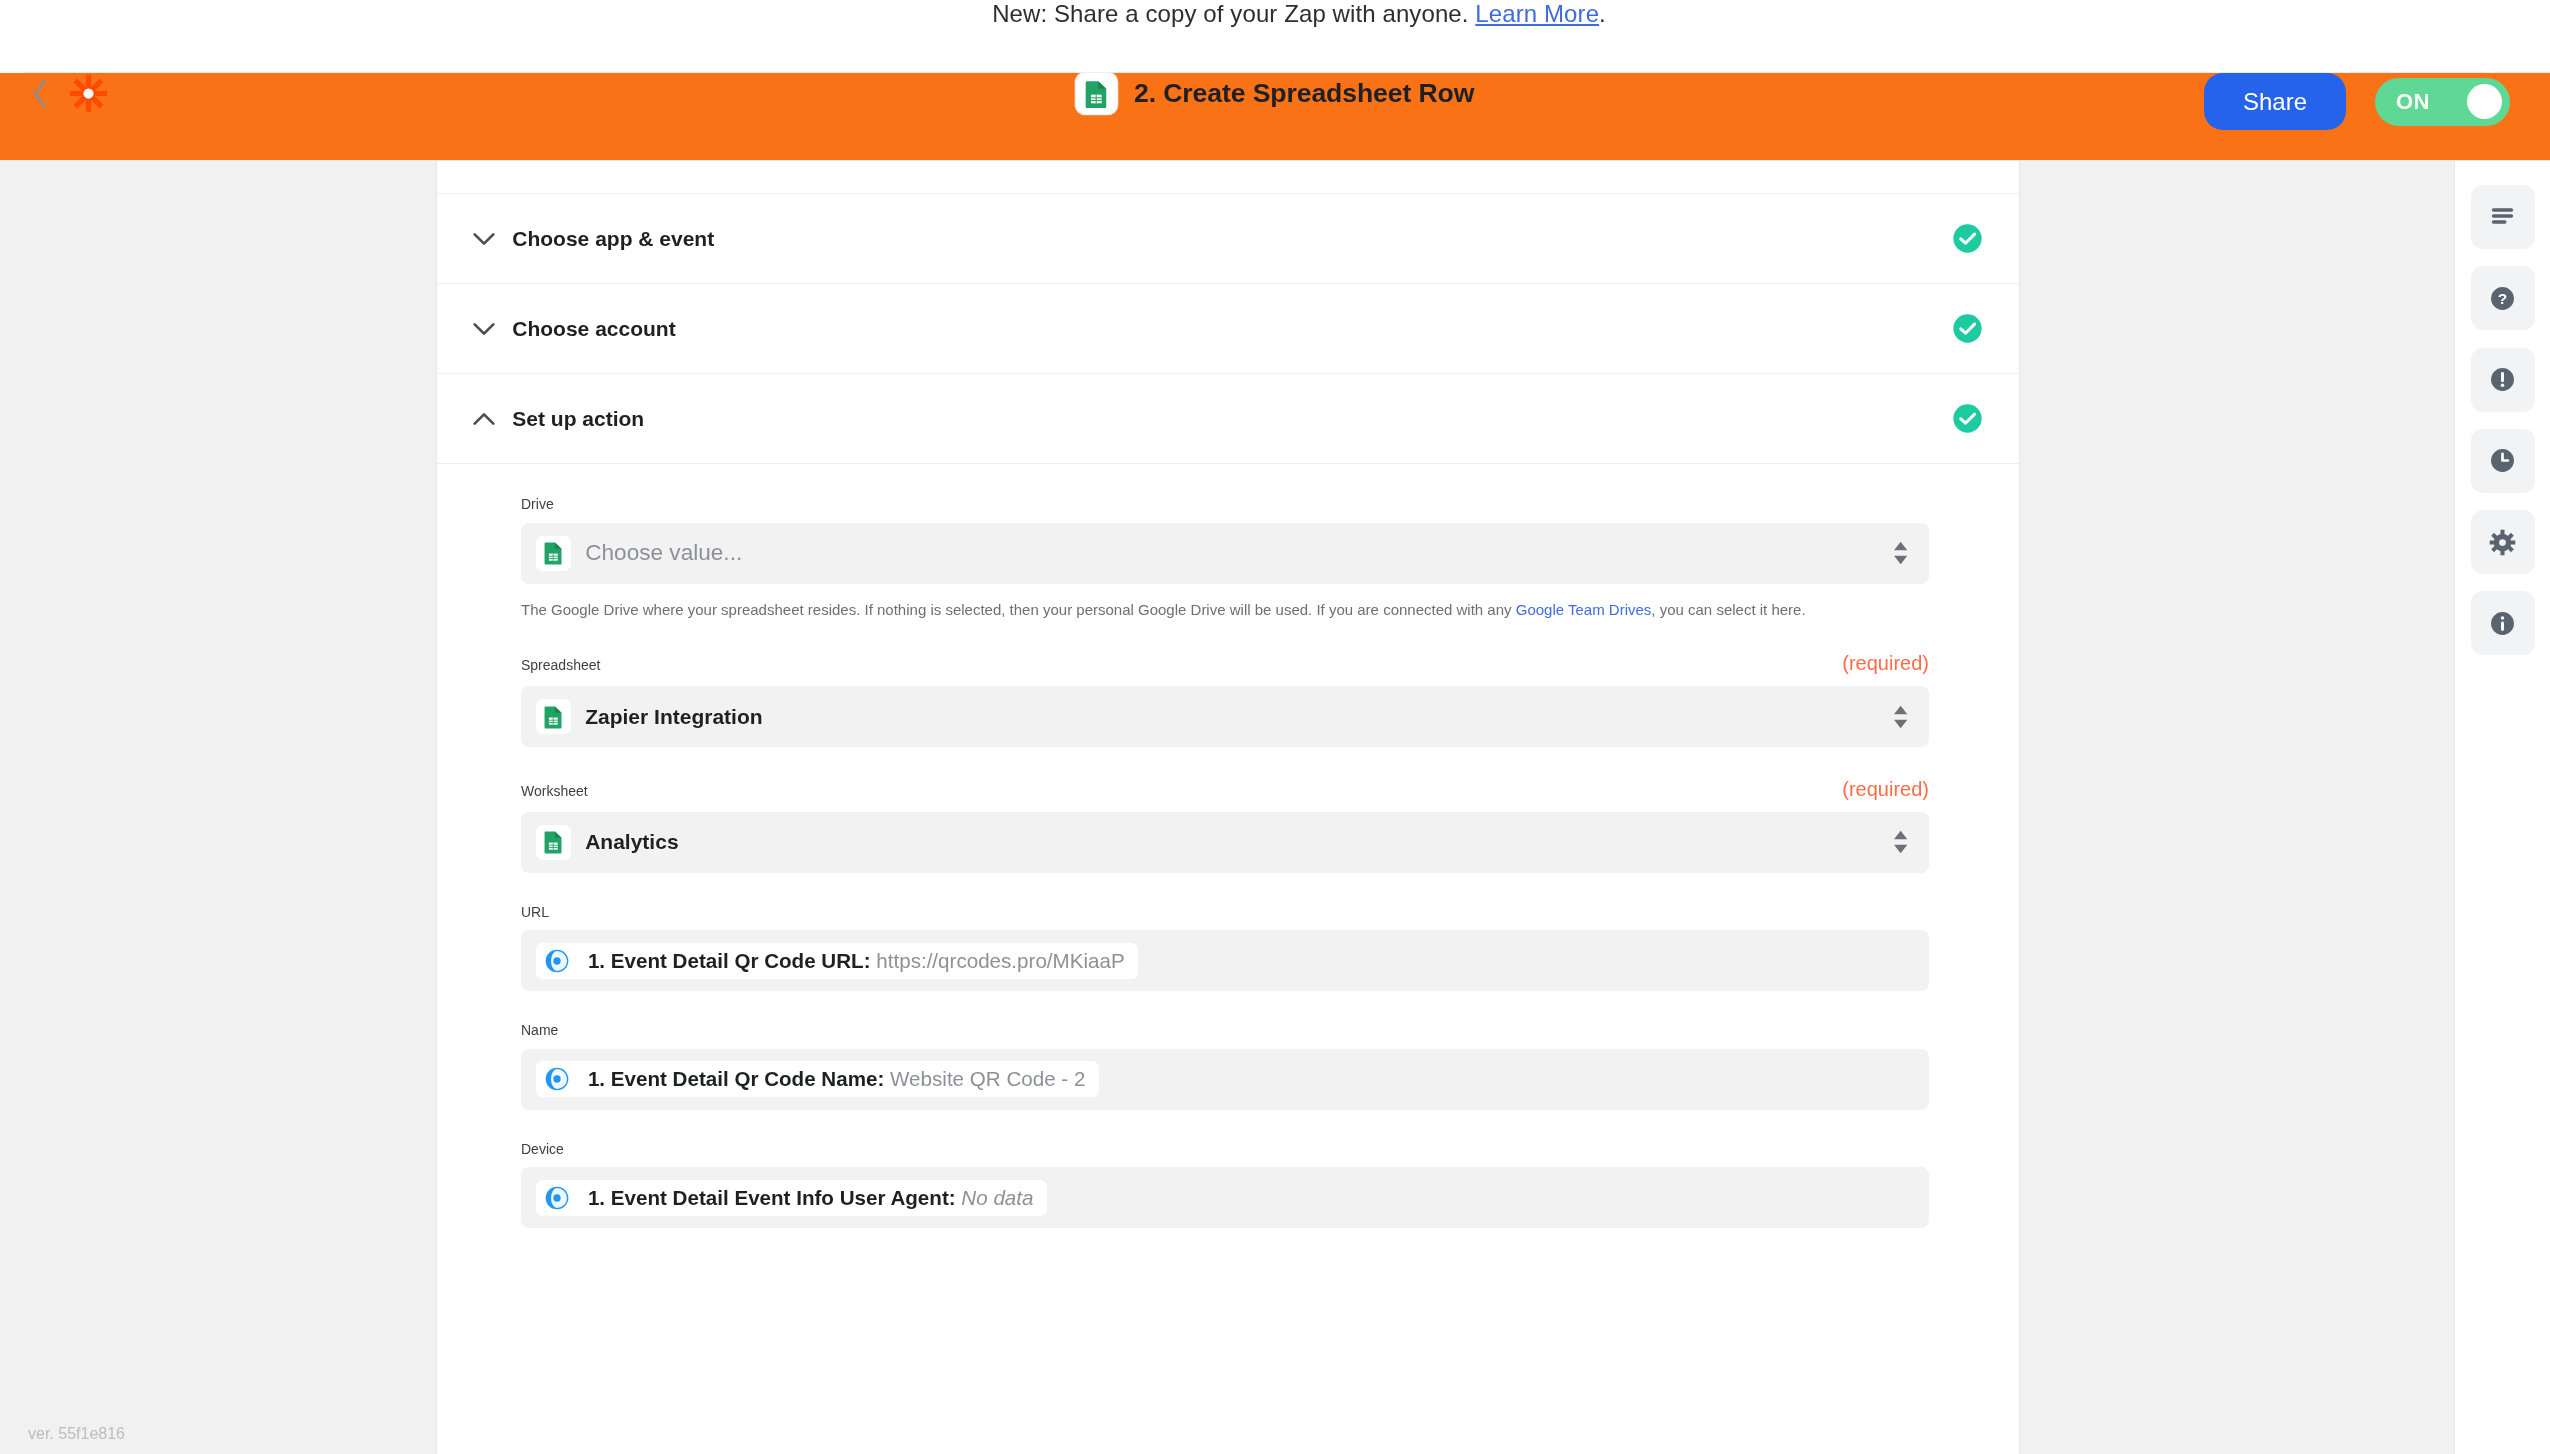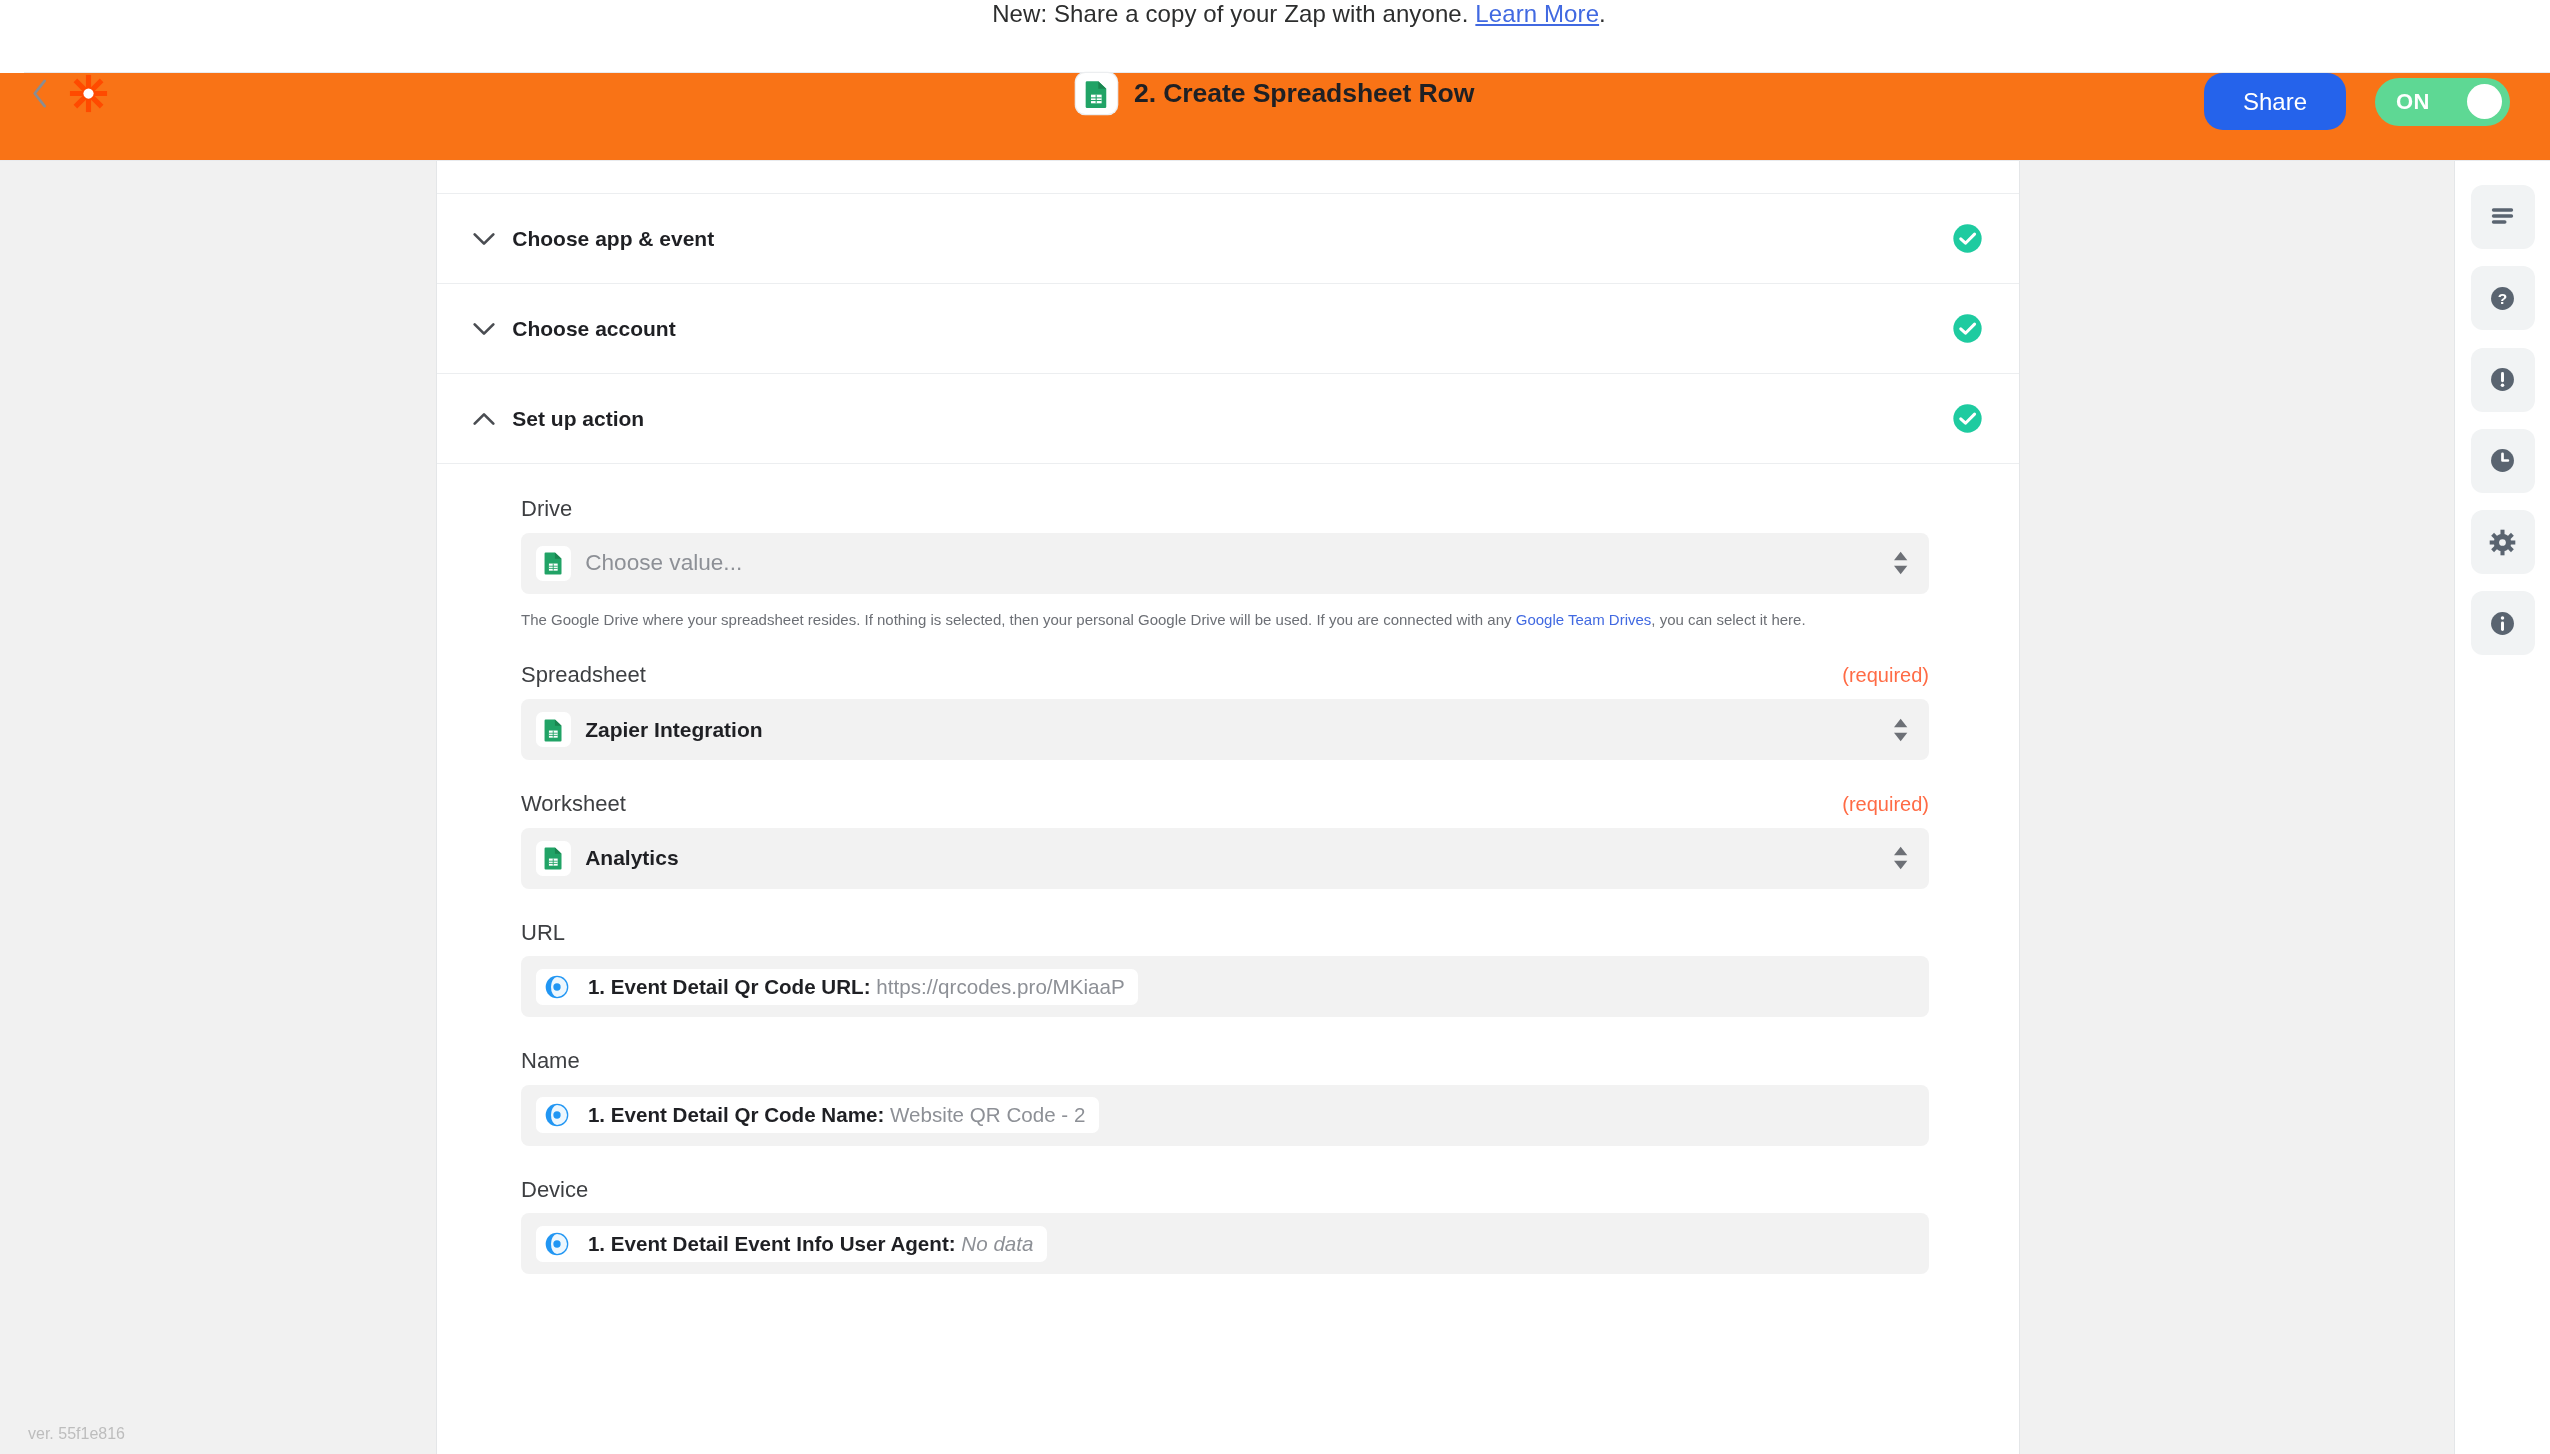--- a/index.html
+++ b/index.html
@@ -190,21 +190,21 @@
   }
   .field-block { margin-bottom: 31px; }
   .field-label-row {
     display: flex;
     align-items: baseline;
     justify-content: space-between;
     width: 1408px;
     margin-bottom: 10.6px;
   }
   .field-label {
-    font-size: 22px;
+    font-size: 14px;
     color: #3d3f42;
     font-weight: normal;
   }
   .field-required {
     font-size: 20px;
     color: #ff6b45;
   }
 
   .select-input {
     width: 1408px;

